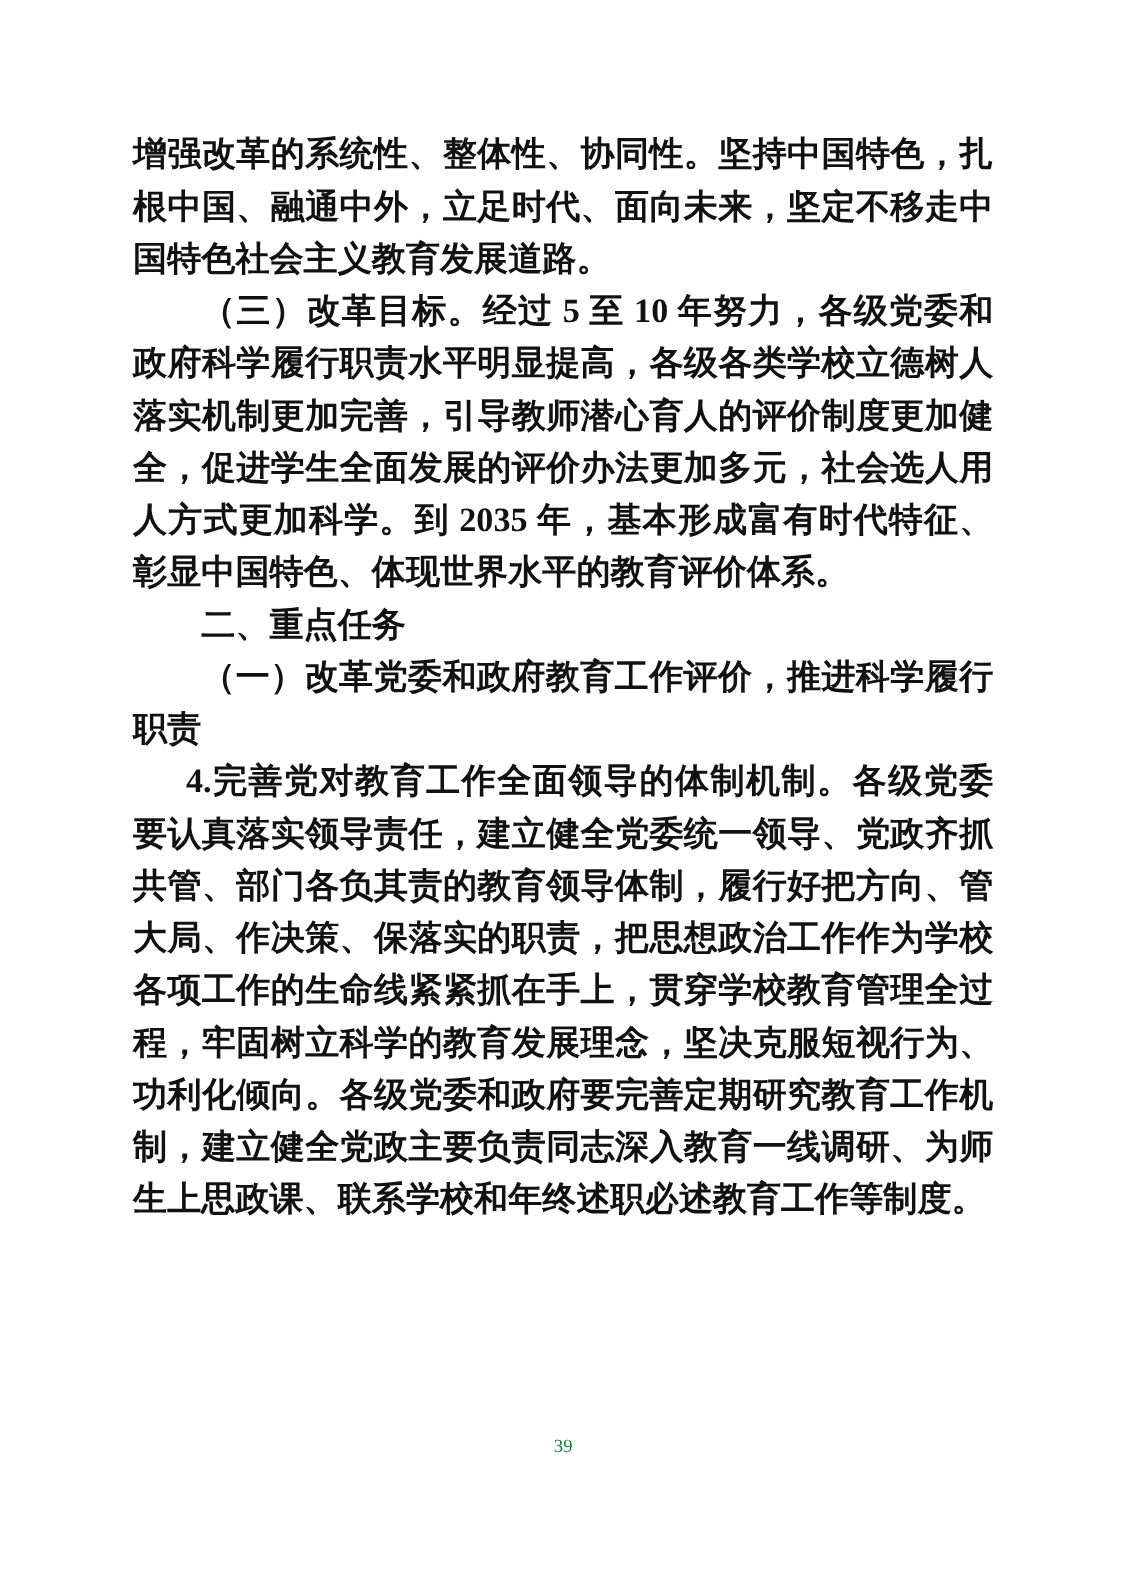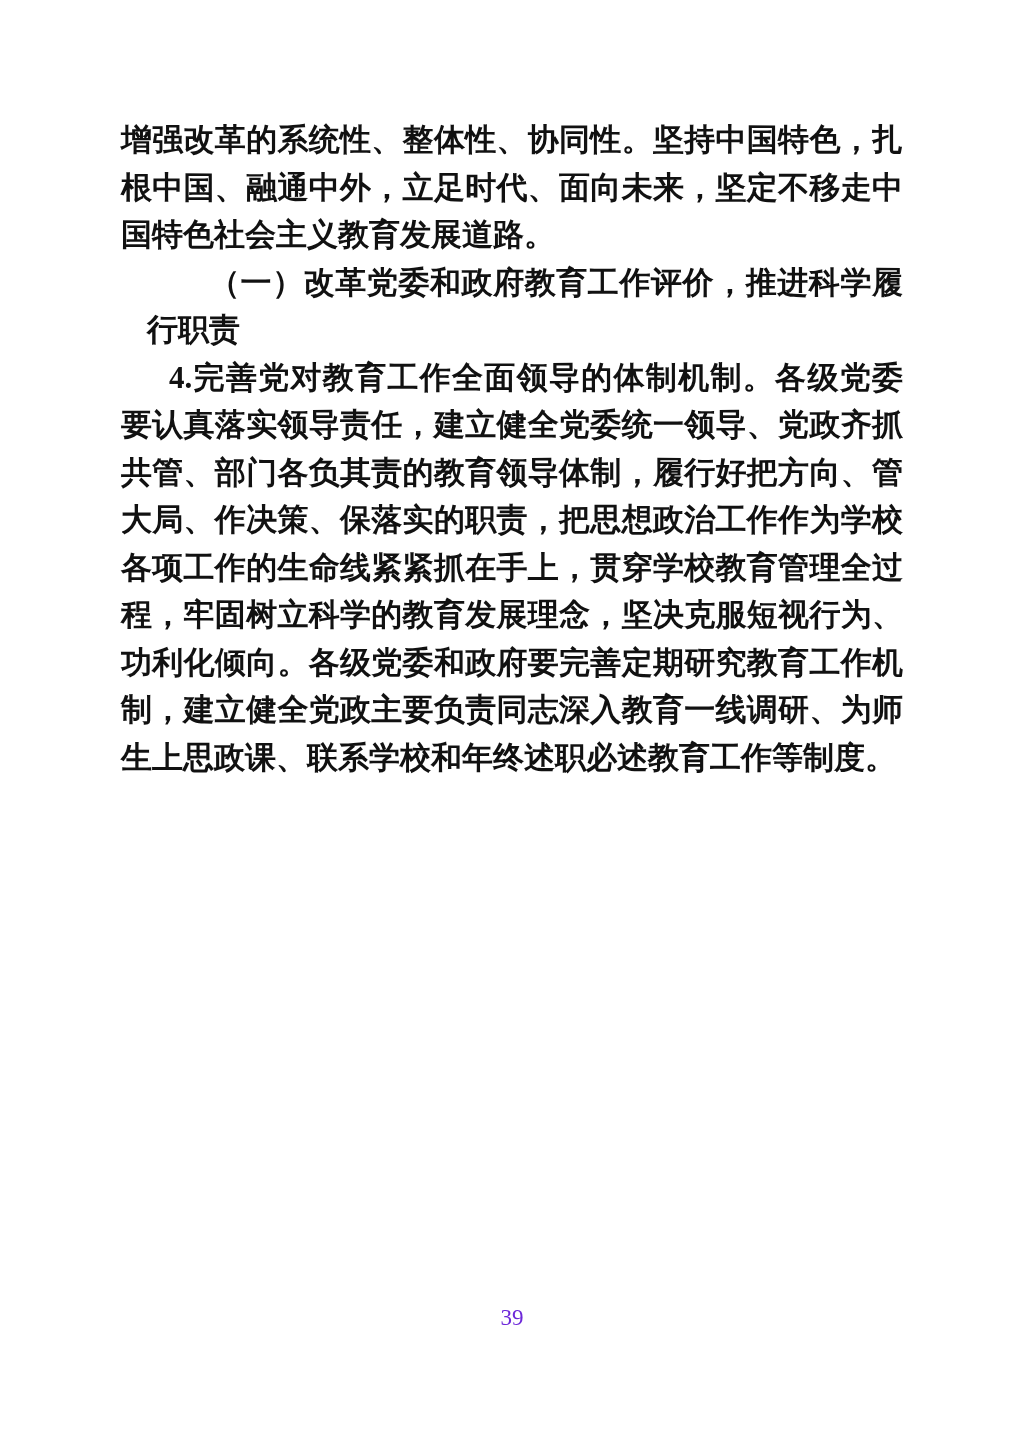--- a/index.html
+++ b/index.html
@@ -36,37 +36,39 @@
     line-height: 47.5px;
     font-weight: 600;
     text-align: justify;
     letter-spacing: 0;
     word-break: break-all;
     font-family: "Liberation Serif", serif;
   }
   .para.continuation { text-indent: 0; }
   .para.paragraph { text-indent: 2em; }
   .para.section-heading { text-indent: 2em; }
-  .para.subsection-heading { text-indent: 2em; margin-left: 26px; }
+  .para.subsection-heading { text-indent: 2em; }
   .para.numbered-item { text-indent: 1.55em; }
   .page-number {
     position: absolute;
     left: 0;
     top: 1305px;
     width: 1024px;
     text-align: center;
-    font-size: 23px;
+    font-size: 17px;
     font-weight: 400;
-    color: #6d28d9;
+    color: #15803d;
     font-family: "Liberation Serif", serif;
   }
 </style>
 </head>
 <body>
 
 <div class="page">
   <div class="doc-body">
       <p class="para continuation">增强改革的系统性、整体性、协同性。坚持中国特色，扎根中国、融通中外，立足时代、面向未来，坚定不移走中国特色社会主义教育发展道路。</p>
+      <p class="para paragraph">（三）改革目标。经过 5 至 10 年努力，各级党委和政府科学履行职责水平明显提高，各级各类学校立德树人落实机制更加完善，引导教师潜心育人的评价制度更加健全，促进学生全面发展的评价办法更加多元，社会选人用人方式更加科学。到 2035 年，基本形成富有时代特征、彰显中国特色、体现世界水平的教育评价体系。</p>
+      <p class="para section-heading">二、重点任务</p>
       <p class="para subsection-heading">（一）改革党委和政府教育工作评价，推进科学履行职责</p>
       <p class="para numbered-item">4.完善党对教育工作全面领导的体制机制。各级党委要认真落实领导责任，建立健全党委统一领导、党政齐抓共管、部门各负其责的教育领导体制，履行好把方向、管大局、作决策、保落实的职责，把思想政治工作作为学校各项工作的生命线紧紧抓在手上，贯穿学校教育管理全过程，牢固树立科学的教育发展理念，坚决克服短视行为、功利化倾向。各级党委和政府要完善定期研究教育工作机制，建立健全党政主要负责同志深入教育一线调研、为师生上思政课、联系学校和年终述职必述教育工作等制度。</p>
     </div>
   <div class="page-number">39</div>
 </div>
 
 </body></html>

